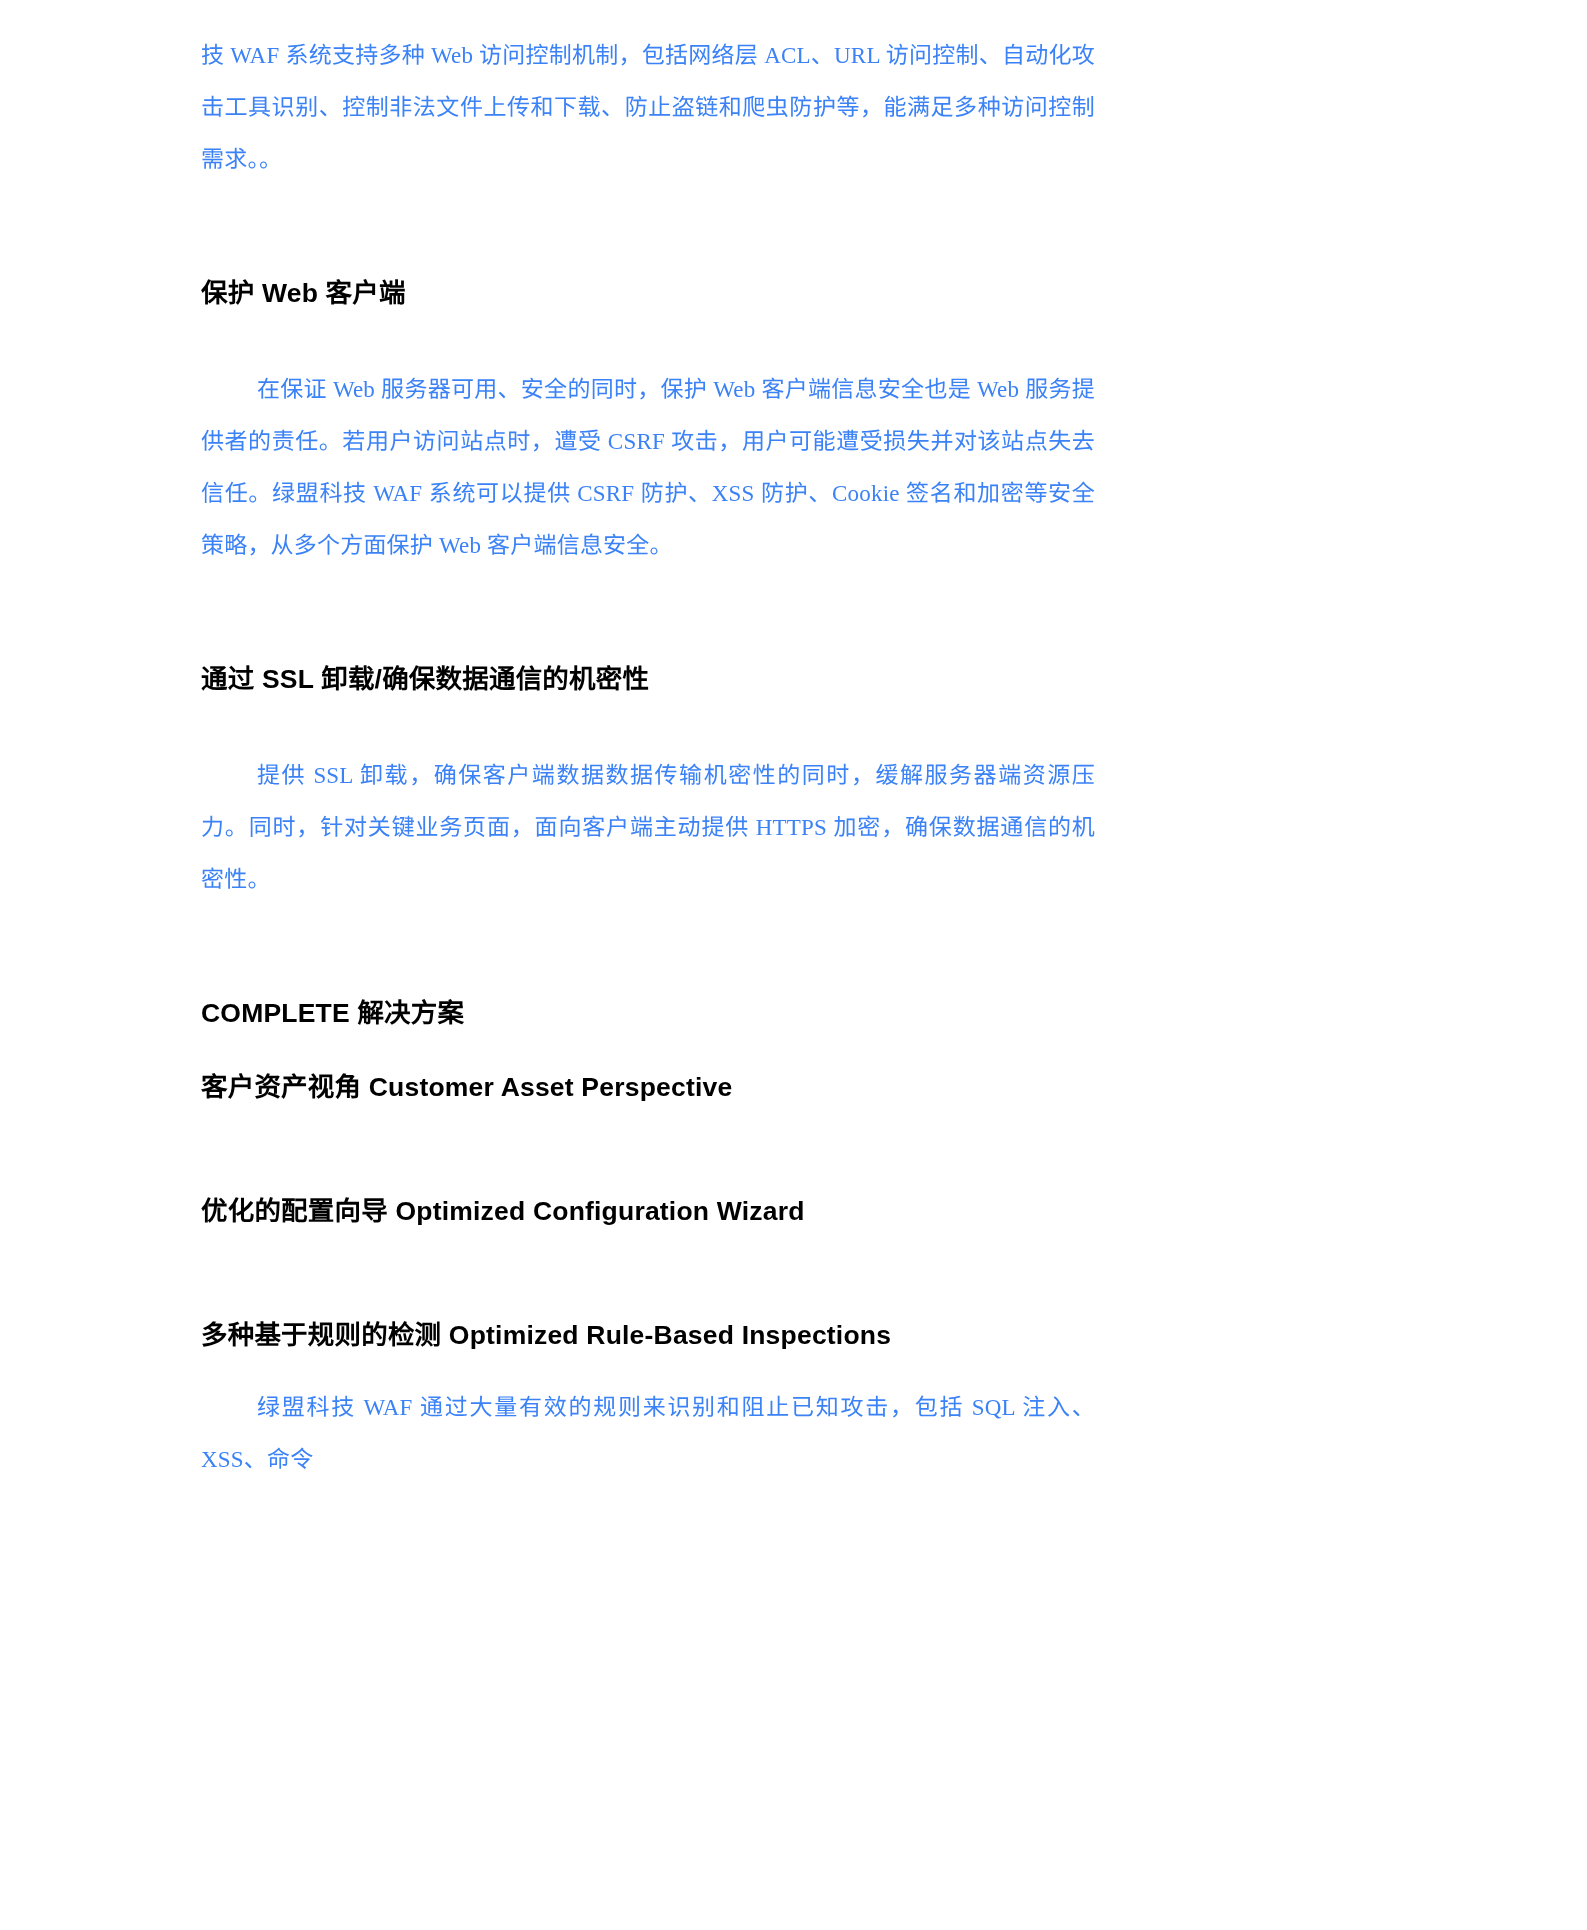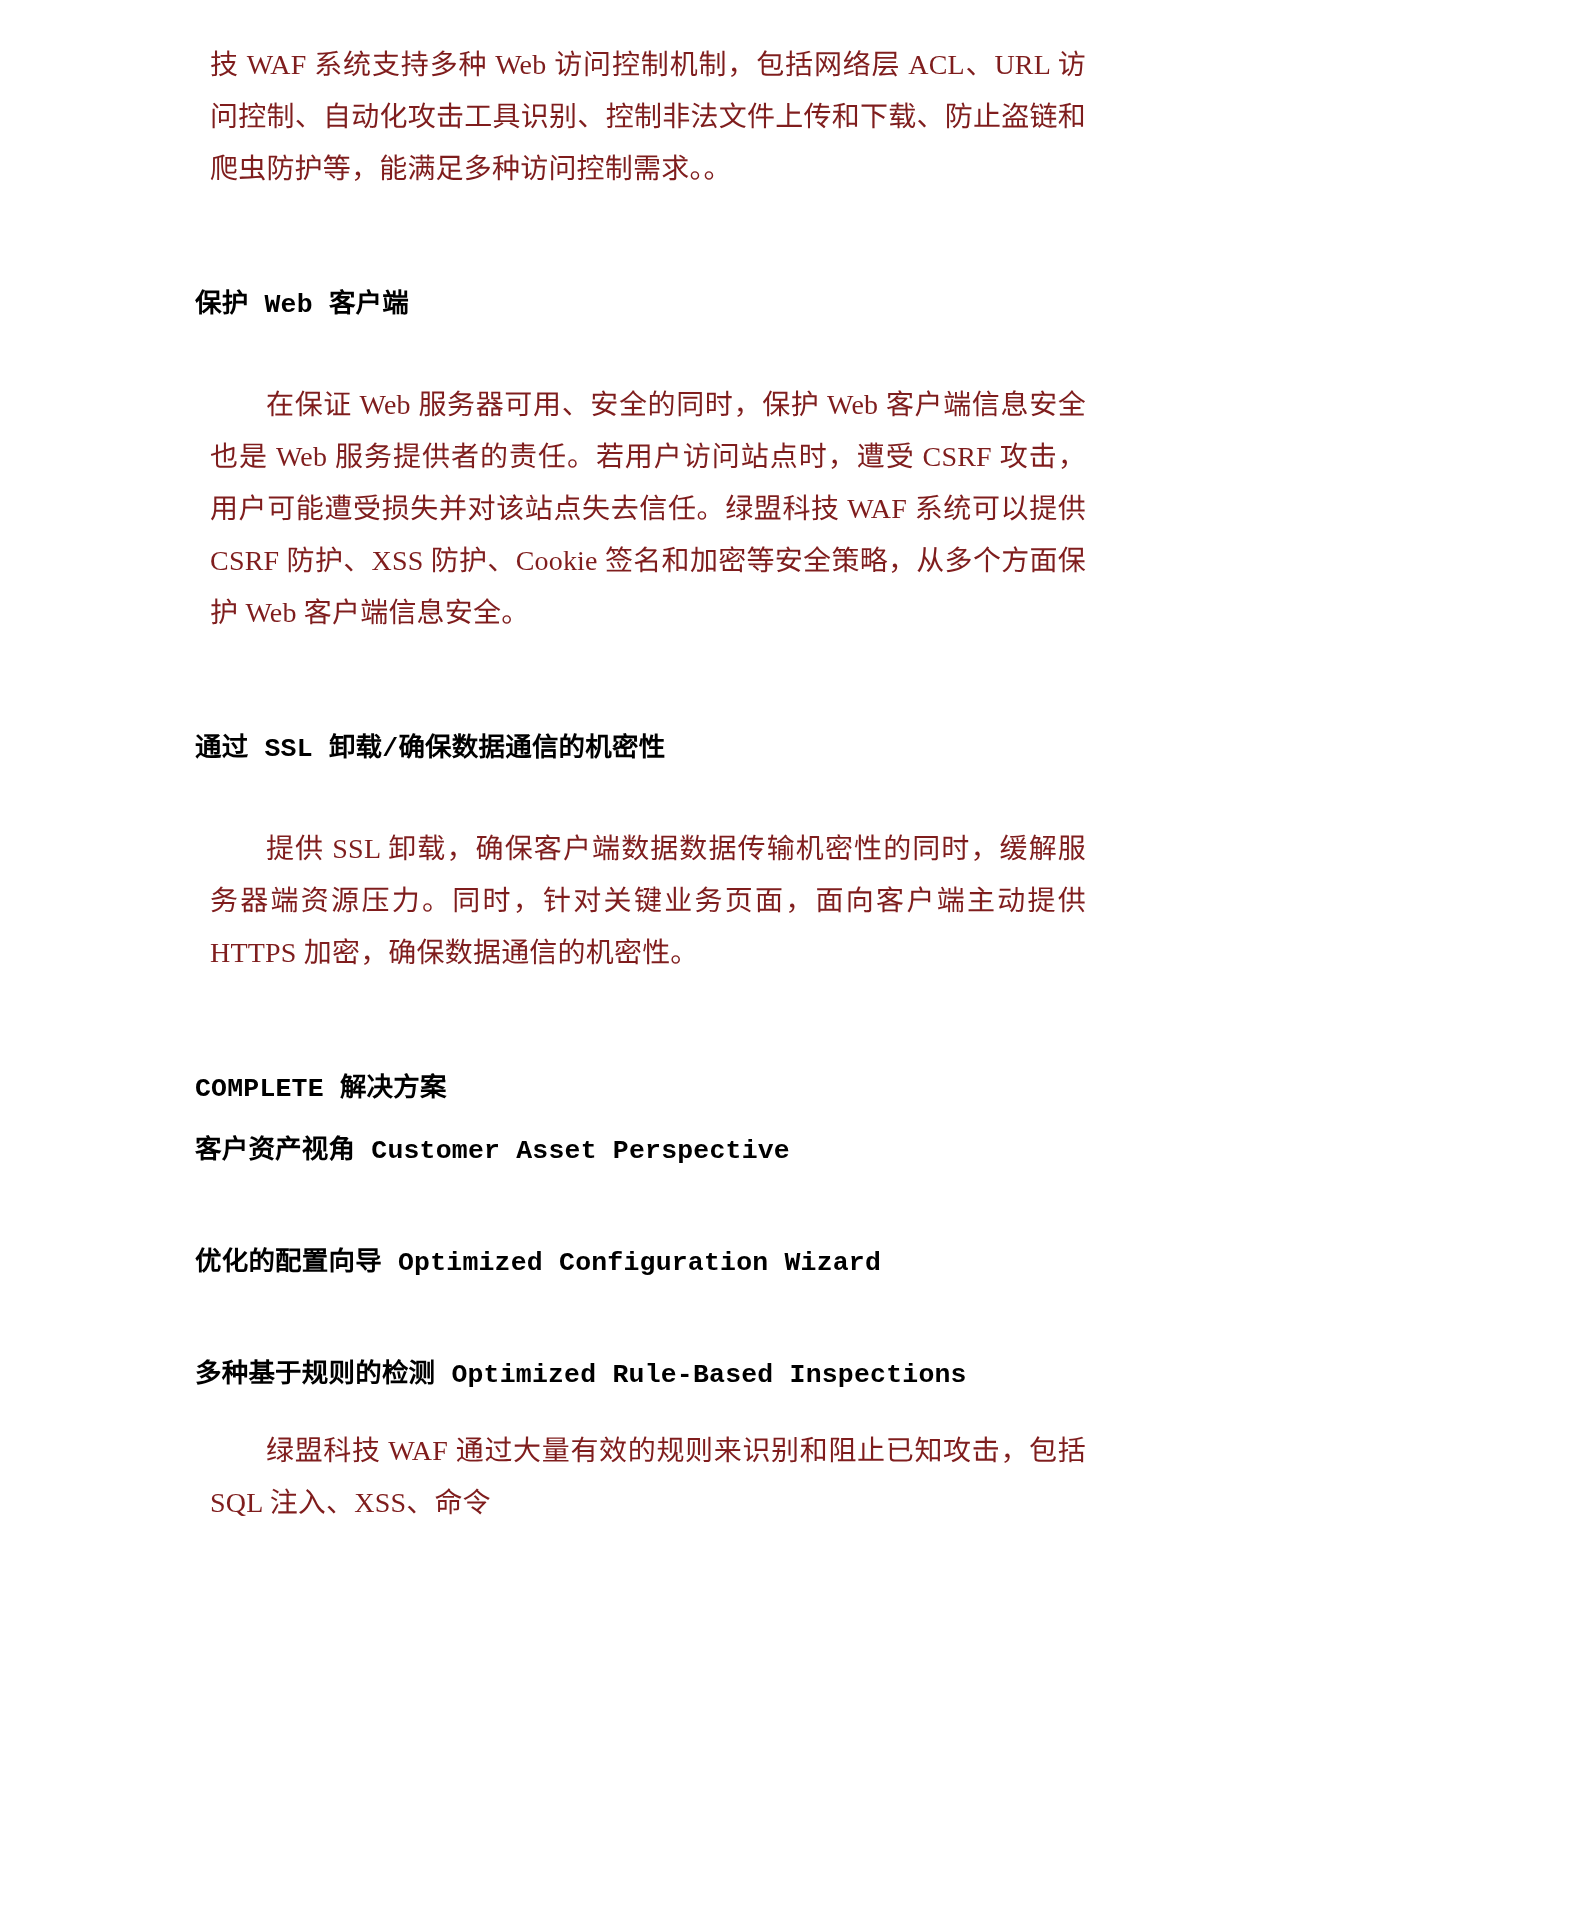--- a/index.html
+++ b/index.html
@@ -18,41 +18,41 @@
   }
   .content {
     position: absolute;
     left: 193px;
     top: 0px;
     width: 910px;
   }
 
   
   .para {
-    font-size: 28px;
+    font-size: 23px;
     line-height: 52px;
     text-align: justify;
     text-justify: inter-ideograph;
     letter-spacing: 0.2px;
-    color: #7f1d1d;
-    margin: 17px;
+    color: #3b82f6;
+    margin: 8px;
   }
   .para.indent {
     text-indent: 56px;
   }
 
   
   .h-sec {
     font-size: 26.5px;
     line-height: 38px;
     font-weight: bold;
     color: #000000;
-    margin: 2px;
+    margin: 8px;
     letter-spacing: 0.2px;
-    font-family: Liberation Mono, monospace;
+    font-family: Liberation Sans, sans-serif;
   }
 
   
   .gap-xl { height: 72px; }
   .gap-lg { height: 58px; }
   .gap-md { height: 36px; }
   .gap-sm { height: 20px; }
   .gap-xs { height: 12px; }
 
   .block-top-1 { height: 22px; }

